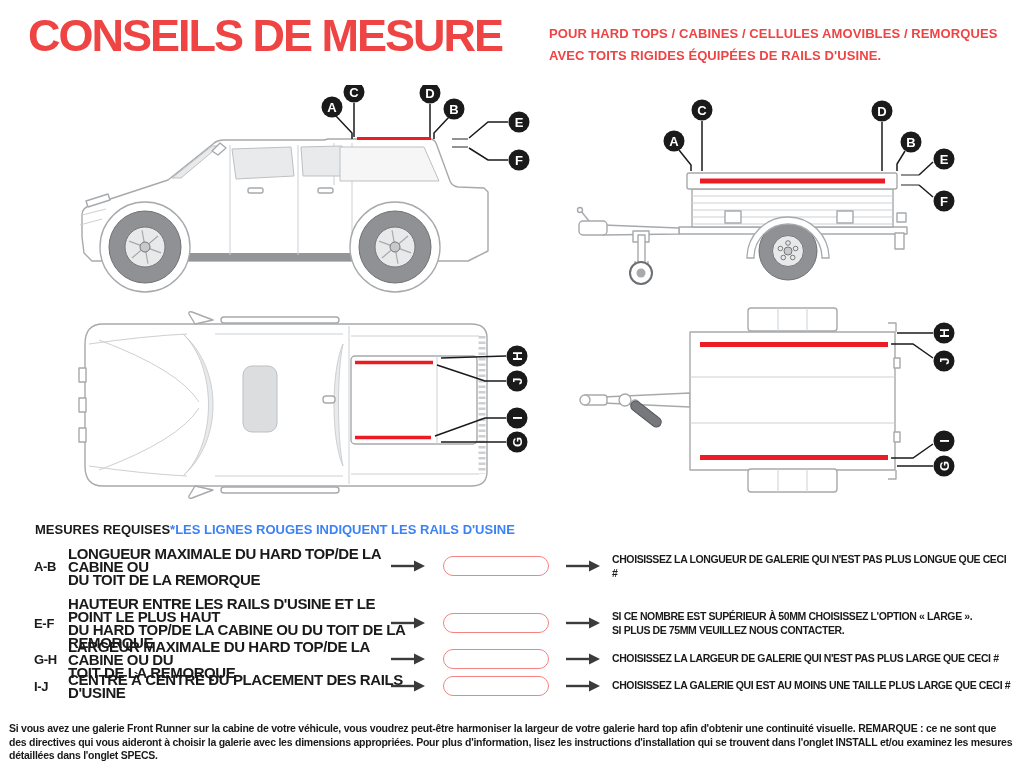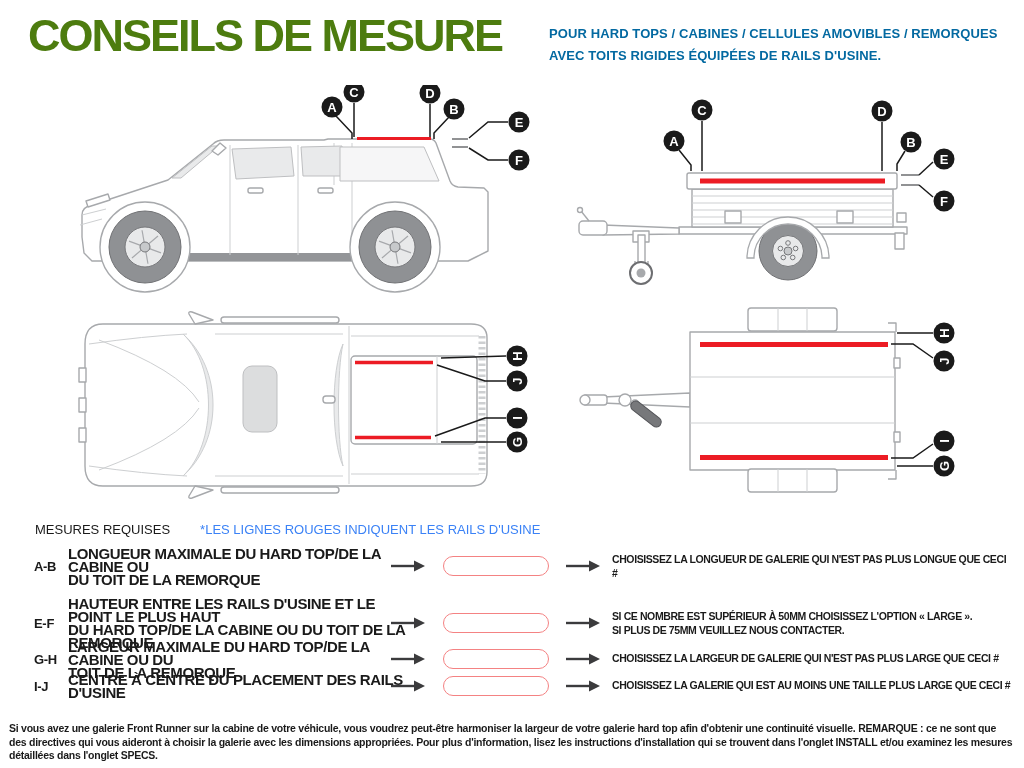--- a/index.html
+++ b/index.html
@@ -1,24 +1,24 @@
 <!DOCTYPE html>
 <html><head>
 <meta charset="utf-8">
 <style>
   html,body{margin:0;padding:0;background:#fff;}
   .page{position:relative;width:1024px;height:768px;background:#fff;overflow:hidden;
         font-family:"Liberation Sans",sans-serif;color:#1a1a1a;}
   .title{position:absolute;left:28px;top:10px;font-size:45px;font-weight:bold;
-         letter-spacing:-2px;color:#4d7c0f;white-space:nowrap;}
+         letter-spacing:-2px;color:#ef4444;white-space:nowrap;}
   .subtitle{position:absolute;left:549px;top:23px;font-size:13px;font-weight:bold;
-            line-height:21.5px;letter-spacing:0.1px;color:#0369a1;}
+            line-height:21.5px;letter-spacing:0.1px;color:#ef4444;}
   .diag{position:absolute;}
-  .mhead{position:absolute;left:35px;top:522px;display:flex;gap:30px;
-         font-size:13px;font-weight:normal;}
+  .mhead{position:absolute;left:35px;top:522px;display:flex;
+         font-size:13px;font-weight:bold;}
   .mnote{color:#3b82f6;}
   .mrow{position:absolute;left:0;width:1024px;height:36px;}
   .mrow>*{position:absolute;top:50%;transform:translateY(-50%);}
   .mcode{left:34px;width:32px;font-size:13px;font-weight:bold;letter-spacing:-0.3px;}
   .mdesc{left:68px;width:348px;font-size:15px;font-weight:bold;line-height:13px;
          letter-spacing:-0.4px;white-space:pre-line;}
   .arrow1{left:391px;}
   .arrow2{left:566px;}
   .mpill{left:443px;width:104px;height:18px;border:1.5px solid #f48283;
          border-radius:11px;background:#fff;}

